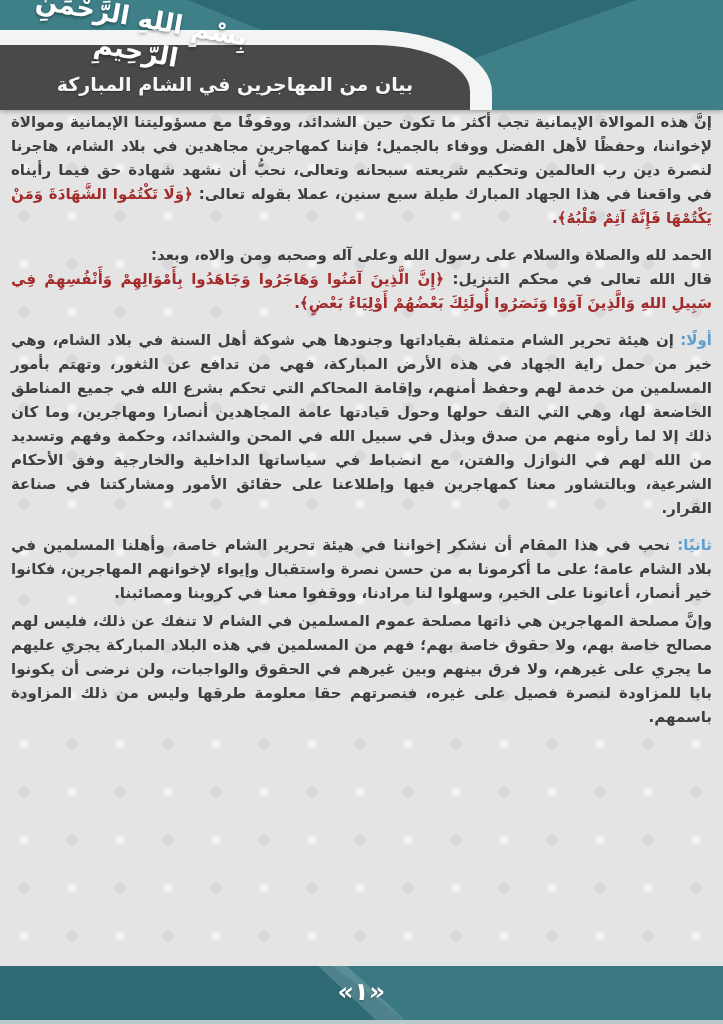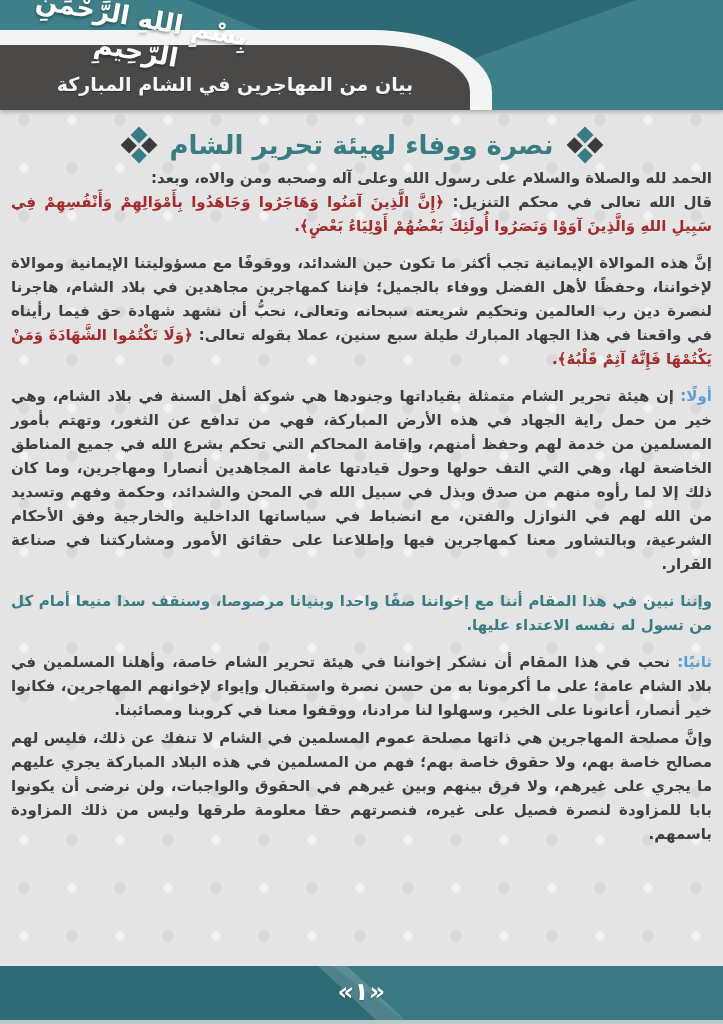--- a/index.html
+++ b/index.html
@@ -122,57 +122,39 @@
 
   <div class="header">
     <div class="header-wedge"></div>
     <div class="swoosh"></div>
     <div class="banner">
       <span class="banner-title">بيان من المهاجرين في الشام المباركة</span>
     </div>
     <div class="bismillah">بِسْمِ اللهِ الرَّحْمَنِ الرَّحِيمِ</div>
   </div>
 
-  <div class="title-row">
-    <span class="ornament">
-      <span class="sq dark"></span>
-      <span class="sq teal"></span>
-      <span class="sq teal"></span>
-      <span class="sq dark"></span>
-    </span>
-    <h1 class="doc-title">نصرة ووفاء لهيئة تحرير الشام</h1>
-    <span class="ornament">
-      <span class="sq dark"></span>
-      <span class="sq teal"></span>
-      <span class="sq teal"></span>
-      <span class="sq dark"></span>
-    </span>
-  </div>
 
   <div class="content">
+
+    <p>
+      <span>إنَّ هذه الموالاة الإيمانية تجب أكثر ما تكون حين الشدائد، ووقوفًا مع مسؤوليتنا الإيمانية وموالاة لإخواننا، وحفظًا لأهل الفضل ووفاء بالجميل؛ فإننا كمهاجرين مجاهدين في بلاد الشام، هاجرنا لنصرة دين رب العالمين وتحكيم شريعته سبحانه وتعالى، نحبُّ أن نشهد شهادة حق فيما رأيناه في واقعنا في هذا الجهاد المبارك طيلة سبع سنين، عملا بقوله تعالى: </span>
+      <span class="verse">﴿وَلَا تَكْتُمُوا الشَّهَادَةَ وَمَنْ يَكْتُمْهَا فَإِنَّهُ آثِمٌ قَلْبُهُ﴾.</span>
+    </p>
 
     <p>
       <span class="block">الحمد لله والصلاة والسلام على رسول الله وعلى آله وصحبه ومن والاه، وبعد:</span>
       <span>قال الله تعالى في محكم التنزيل: </span>
       <span class="verse">﴿إِنَّ الَّذِينَ آمَنُوا وَهَاجَرُوا وَجَاهَدُوا بِأَمْوَالِهِمْ وَأَنْفُسِهِمْ فِي سَبِيلِ اللهِ وَالَّذِينَ آوَوْا وَنَصَرُوا أُولَئِكَ بَعْضُهُمْ أَوْلِيَاءُ بَعْضٍ﴾.</span>
     </p>
 
     <p>
-      <span>إنَّ هذه الموالاة الإيمانية تجب أكثر ما تكون حين الشدائد، ووقوفًا مع مسؤوليتنا الإيمانية وموالاة لإخواننا، وحفظًا لأهل الفضل ووفاء بالجميل؛ فإننا كمهاجرين مجاهدين في بلاد الشام، هاجرنا لنصرة دين رب العالمين وتحكيم شريعته سبحانه وتعالى، نحبُّ أن نشهد شهادة حق فيما رأيناه في واقعنا في هذا الجهاد المبارك طيلة سبع سنين، عملا بقوله تعالى: </span>
-      <span class="verse">﴿وَلَا تَكْتُمُوا الشَّهَادَةَ وَمَنْ يَكْتُمْهَا فَإِنَّهُ آثِمٌ قَلْبُهُ﴾.</span>
-    </p>
-
-    <p>
       <span class="ordinal">أولًا:</span>
       <span> إن هيئة تحرير الشام متمثلة بقياداتها وجنودها هي شوكة أهل السنة في بلاد الشام، وهي خير من حمل راية الجهاد في هذه الأرض المباركة، فهي من تدافع عن الثغور، وتهتم بأمور المسلمين من خدمة لهم وحفظ أمنهم، وإقامة المحاكم التي تحكم بشرع الله في جميع المناطق الخاضعة لها، وهي التي التف حولها وحول قيادتها عامة المجاهدين أنصارا ومهاجرين، وما كان ذلك إلا لما رأوه منهم من صدق وبذل في سبيل الله في المحن والشدائد، وحكمة وفهم وتسديد من الله لهم في النوازل والفتن، مع انضباط في سياساتها الداخلية والخارجية وفق الأحكام الشرعية، وبالتشاور معنا كمهاجرين فيها وإطلاعنا على حقائق الأمور ومشاركتنا في صناعة القرار.</span>
     </p>
 
-    <p class="teal-par">
-      <span>وإننا نبين في هذا المقام أننا مع إخواننا صفًا واحدا وبنيانا مرصوصا، وسنقف سدا منيعا أمام كل من تسول له نفسه الاعتداء عليها.</span>
-    </p>
 
     <p class="tight">
       <span class="ordinal">ثانيًا:</span>
       <span> نحب في هذا المقام أن نشكر إخواننا في هيئة تحرير الشام خاصة، وأهلنا المسلمين في بلاد الشام عامة؛ على ما أكرمونا به من حسن نصرة واستقبال وإيواء لإخوانهم المهاجرين، فكانوا خير أنصار، أعانونا على الخير، وسهلوا لنا مرادنا، ووقفوا معنا في كروبنا ومصائبنا.</span>
     </p>
 
     <p>
       <span>وإنَّ مصلحة المهاجرين هي ذاتها مصلحة عموم المسلمين في الشام لا تنفك عن ذلك، فليس لهم مصالح خاصة بهم، ولا حقوق خاصة بهم؛ فهم من المسلمين في هذه البلاد المباركة يجري عليهم ما يجري على غيرهم، ولا فرق بينهم وبين غيرهم في الحقوق والواجبات، ولن نرضى أن يكونوا بابا للمزاودة لنصرة فصيل على غيره، فنصرتهم حقا معلومة طرقها وليس من ذلك المزاودة باسمهم.</span>
     </p>
 

